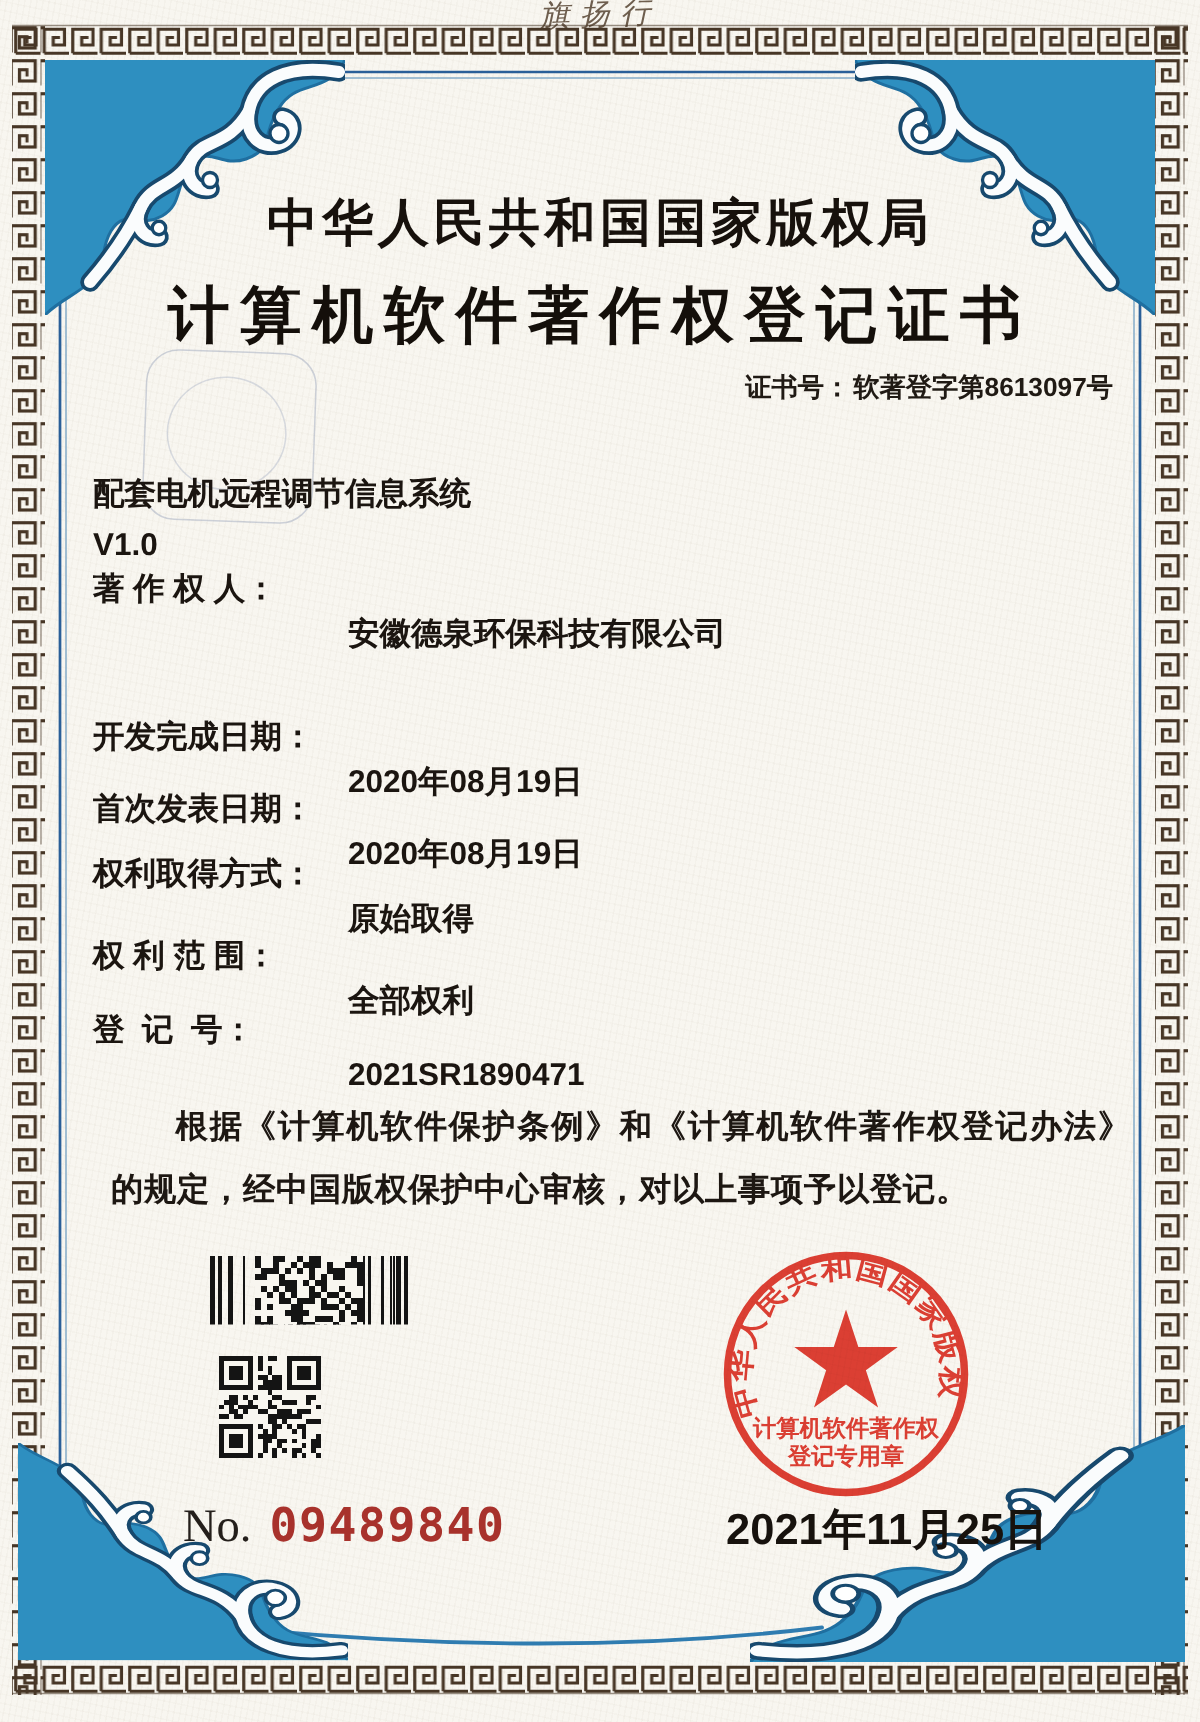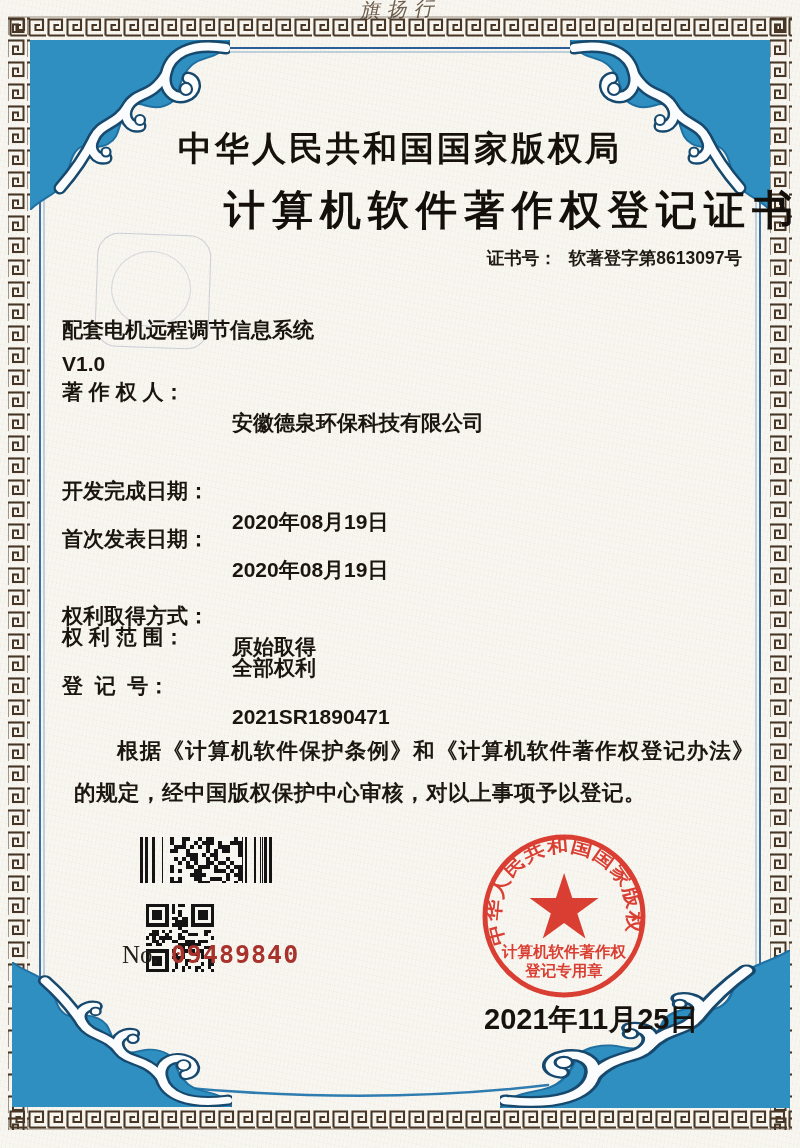--- a/index.html
+++ b/index.html
@@ -17,36 +17,36 @@
     left:50%;top:-4px;transform:translateX(-50%) rotate(-2deg);
     font-size:20px;letter-spacing:7px;color:#564432;
     font-family:"DejaVu Serif","Liberation Serif",serif;font-style:italic;opacity:.85;
   }
   .authority{
     left:0;top:126px;width:100%;text-align:center;
     font-family:"Liberation Serif","DejaVu Serif",serif;
     font-size:34px;font-weight:700;letter-spacing:3px;color:#17110c;
   }
   .cert-title{
-    left:0;top:183px;width:100%;text-align:right;
+    left:0;top:183px;width:100%;text-align:center;
     font-family:"Liberation Serif","DejaVu Serif",serif;
     font-size:41px;font-weight:700;letter-spacing:7px;color:#140f0a;
   }
   .cert-no{ right:58px;top:246px;font-size:17.5px;font-weight:700;color:#201a14;}
-  .cert-no .val{margin-left:12px;}
+  .cert-no .val{margin-left:2px;}
   .field-row{left:62px;font-size:21px;font-weight:700;color:#1b1510;display:flex;align-items:flex-start;}
   .field-label{display:inline-block;width:170px;white-space:pre;flex:0 0 170px;}
   .field-value{line-height:34px;white-space:pre-line;margin-top:28px;}
   .statement{
     left:62px;top:718px;width:680px;margin:12px;
     font-family:Liberation Serif, serif;
     font-size:21.5px;font-weight:700;line-height:42px;letter-spacing:.5px;
     text-align:justify;text-indent:2em;color:#1d1712;
   }
-  .serial{left:122px;top:940px;font-size:25px;color:#241f1b;font-family:"Liberation Serif","DejaVu Serif",serif;}
+  .serial{left:122px;top:999px;font-size:31px;color:#241f1b;font-family:"Liberation Serif","DejaVu Serif",serif;}
   .serial .num{margin-left:12px;color:#a8322c;font-family:"DejaVu Sans Mono","Liberation Mono",monospace;font-weight:700;letter-spacing:1px;}
   .issue-date{left:484px;top:1000px;font-size:29px;font-weight:700;color:#17120d;}
   .emboss{
     left:96px;top:234px;width:112px;height:112px;border-radius:22px;
     border:1.5px solid rgba(142,156,182,.42);transform:rotate(2deg);
   }
   .emboss::after{
     content:"";position:absolute;left:14px;top:16px;width:78px;height:74px;border-radius:50%;
     border:1.5px solid rgba(142,156,182,.32);
   }
@@ -151,21 +151,21 @@
     <span class="field-value">安徽德泉环保科技有限公司</span>
   </div>
   <div class="abs field-row" style="top:477px">
     <span class="field-label">开发完成日期：</span>
     <span class="field-value">2020年08月19日</span>
   </div>
   <div class="abs field-row" style="top:525px">
     <span class="field-label">首次发表日期：</span>
     <span class="field-value">2020年08月19日</span>
   </div>
-  <div class="abs field-row" style="top:602px">
+  <div class="abs field-row" style="top:568px">
     <span class="field-label">权利取得方式：</span>
     <span class="field-value">原始取得</span>
   </div>
   <div class="abs field-row" style="top:623px">
     <span class="field-label">权 利 范 围：</span>
     <span class="field-value">全部权利</span>
   </div>
   <div class="abs field-row" style="top:672px">
     <span class="field-label">登  记  号：</span>
     <span class="field-value">2021SR1890471</span>

